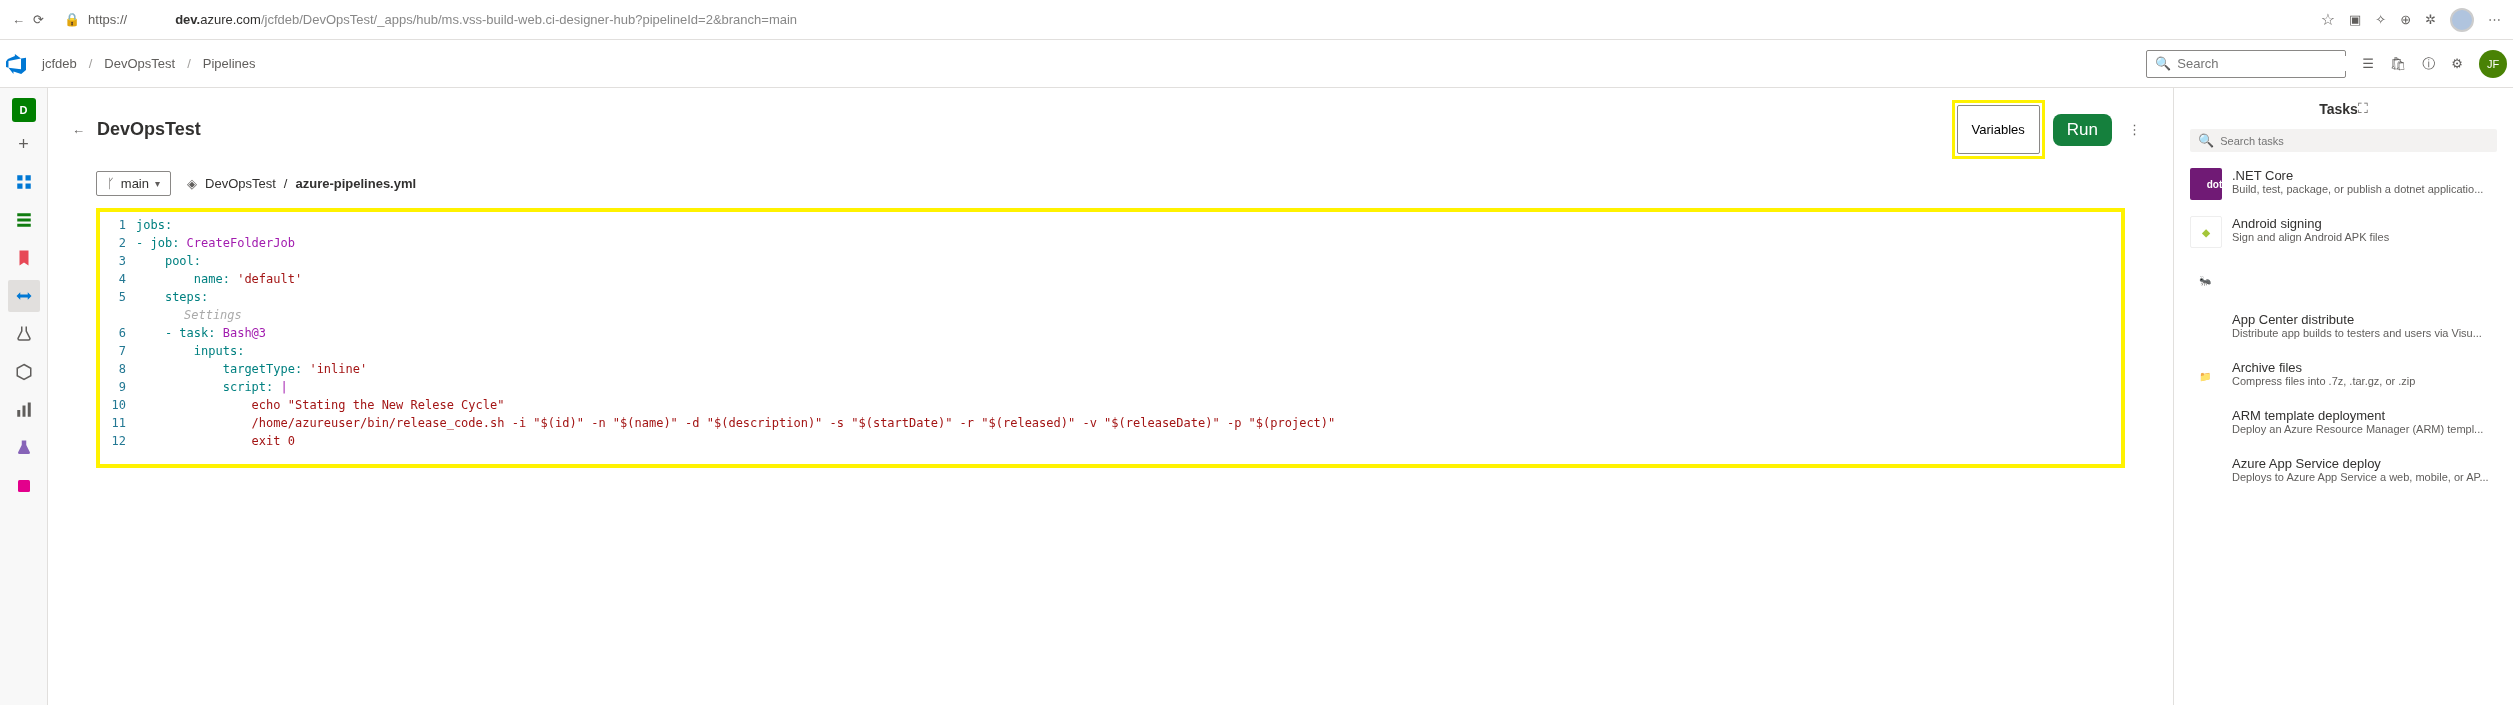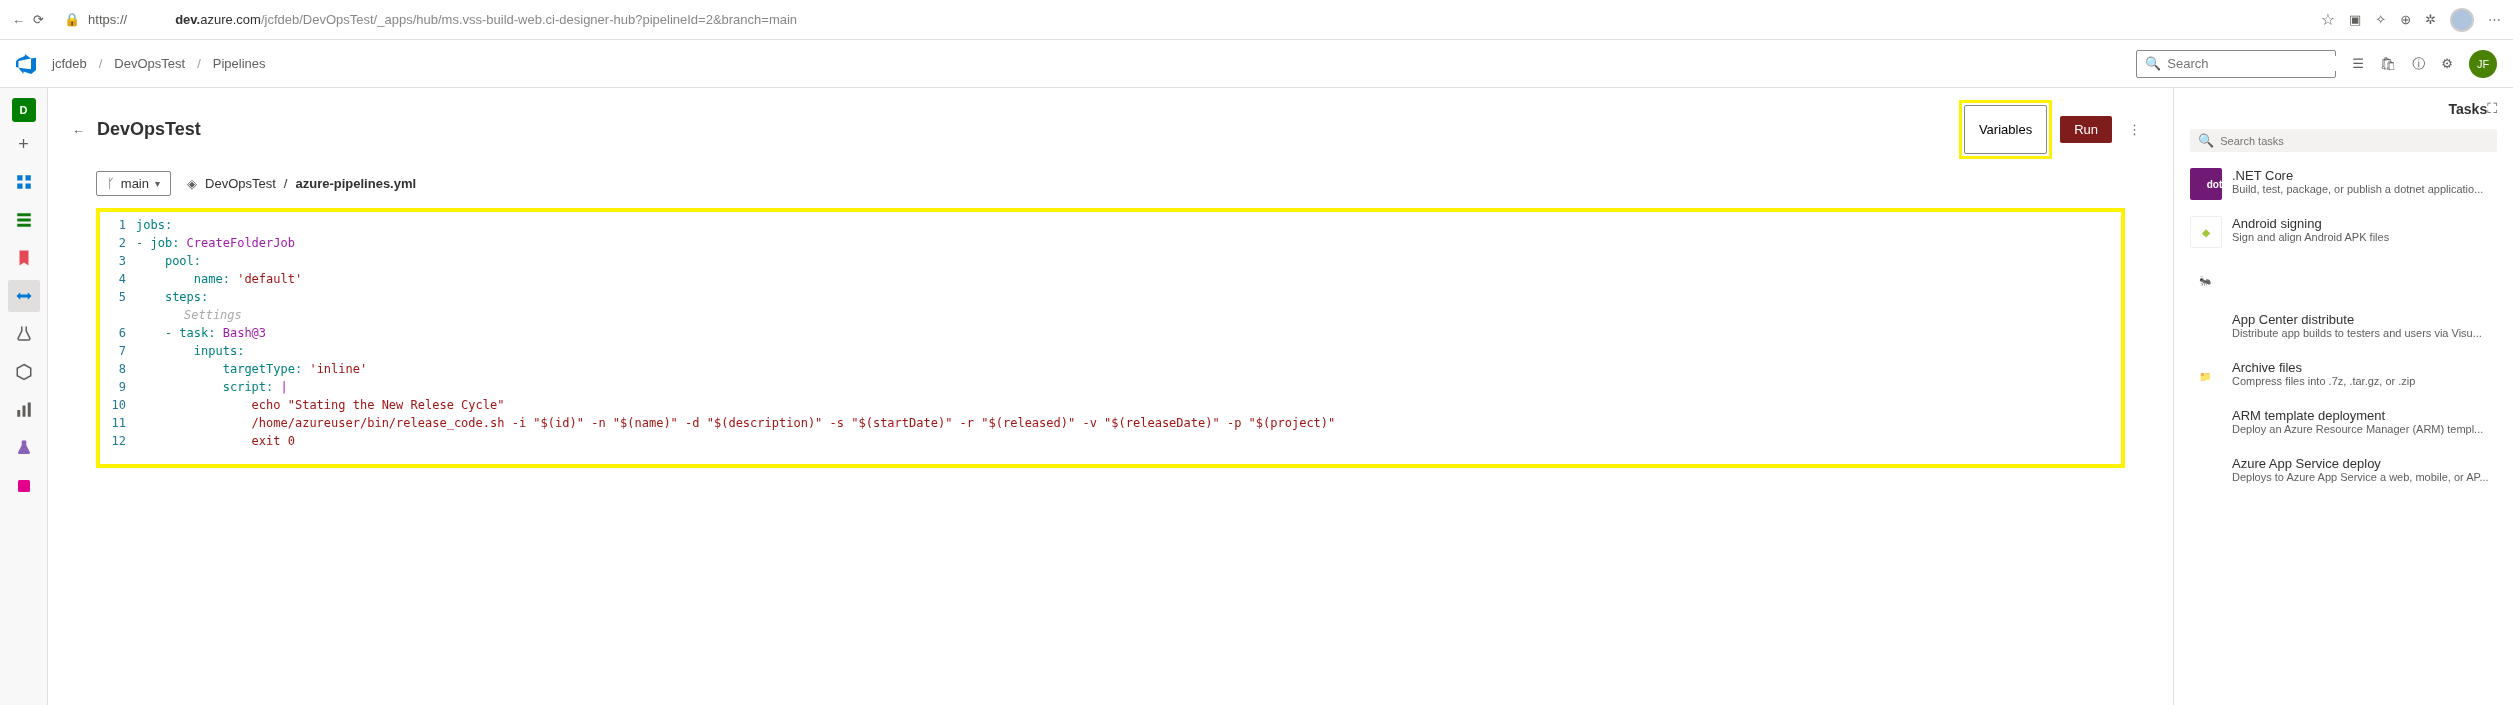--- a/index.html
+++ b/index.html
@@ -12,21 +12,21 @@
     .url-bar { flex: 1; display: flex; align-items: center; gap: 8px; padding: 4px 8px; font-size: 13px; color: #605e5c; }
     .url-bar .lock { color: #888; }
     .url-bar .domain { color: #323130; margin-left: 48px; }
     .url-bar .path { color: #888; }
     .browser-actions { display: flex; gap: 14px; align-items: center; color: #605e5c; }
     .browser-actions span { cursor: pointer; }
     .star { font-size: 16px; }
     .profile-pic { width: 24px; height: 24px; border-radius: 50%; background: #b0c4de; border: 2px solid #ccc; }
 
     
-    .ado-header { height: 48px; display: flex; align-items: center; padding: 0 16px; border-bottom: 1px solid #e1dfdd; gap: 16px; }
+    .ado-header { height: 48px; display: flex; align-items: center; padding: 0 6px; border-bottom: 1px solid #e1dfdd; gap: 16px; }
     .ado-logo { width: 20px; height: 20px; }
     .breadcrumb { display: flex; gap: 12px; align-items: center; font-size: 13px; }
     .breadcrumb a { color: #605e5c; text-decoration: none; }
     .breadcrumb .sep { color: #a19f9d; }
     .spacer { flex: 1; }
     .search-box { width: 200px; height: 28px; border: 1px solid #8a8886; border-radius: 2px; display: flex; align-items: center; padding: 0 8px; gap: 6px; color: #605e5c; }
     .search-box input { border: none; outline: none; flex: 1; font-size: 13px; }
     .header-icons { display: flex; gap: 16px; align-items: center; color: #605e5c; }
     .header-icons span { cursor: pointer; }
     .avatar { width: 28px; height: 28px; border-radius: 50%; background: #498205; color: white; display: flex; align-items: center; justify-content: center; font-size: 11px; }
@@ -44,21 +44,21 @@
     
     .content { flex: 1; display: flex; flex-direction: column; min-width: 0; }
     
     
     .page-header { padding: 12px 24px; display: flex; align-items: center; gap: 12px; }
     .back-arrow { color: #605e5c; cursor: pointer; }
     .page-title { font-size: 18px; font-weight: 600; }
     .header-actions { display: flex; gap: 8px; align-items: center; }
     .btn-variables { padding: 16px 14px; background: #fff; border: 1px solid #8a8886; border-radius: 2px; cursor: pointer; font-size: 13px; }
     .highlight-box { border: 3px solid #fff200; padding: 2px; }
-    .btn-run { padding: 6px 14px; background: #7f1d1d; color: white; border: none; border-radius: 2px; cursor: pointer; font-size: 13px; }
+    .btn-run { padding: 6px 14px; background: #15803d; color: white; border: none; border-radius: 8px; cursor: pointer; font-size: 17px; }
     .more-btn { padding: 4px 8px; color: #605e5c; cursor: pointer; }
 
     
     .subheader { padding: 0 24px 12px 48px; display: flex; align-items: center; gap: 16px; }
     .branch-selector { display: flex; align-items: center; gap: 6px; border: 1px solid #8a8886; border-radius: 2px; padding: 4px 10px; cursor: pointer; font-size: 13px; }
     .branch-icon { color: #605e5c; }
     .chevron { font-size: 10px; color: #605e5c; }
     .file-path { display: flex; align-items: center; gap: 8px; font-size: 13px; }
     .file-path .repo-icon { color: #605e5c; }
     .file-path .filename { font-weight: 600; }
@@ -72,21 +72,21 @@
     .code-lines { flex: 1; }
     .code-line { height: 18px; white-space: pre; }
     .code-line.settings-hint { color: #aaa; font-style: italic; padding-left: 48px; }
     .yaml-key { color: #008080; }
     .yaml-str { color: #a31515; }
     .yaml-dash { color: #008080; }
     .yaml-plain { color: #a21caf; }
 
     
     .tasks-panel { width: 340px; border-left: 1px solid #e1dfdd; display: flex; flex-direction: column; }
-    .tasks-header { padding: 12px 16px; display: flex; align-items: center; justify-content: flex-end; }
+    .tasks-header { padding: 12px 16px; display: flex; align-items: center; justify-content: center; }
     .tasks-header h3 { font-size: 14px; font-weight: 600; }
     .fullscreen-icon { color: #605e5c; cursor: pointer; font-size: 14px; }
     .task-search { margin: 0 16px 8px 16px; display: flex; align-items: center; gap: 6px; background: #f3f2f1; border-radius: 2px; padding: 4px 8px; color: #605e5c; }
     .task-search input { border: none; background: transparent; outline: none; flex: 1; font-size: 11px; }
     .task-list { flex: 1; overflow-y: auto; }
     .task-item { display: flex; gap: 10px; padding: 8px 16px; cursor: pointer; }
     .task-icon { width: 32px; height: 32px; border-radius: 2px; flex-shrink: 0; display: flex; align-items: center; justify-content: center; font-size: 10px; color: white; font-weight: bold; }
     .task-info { min-width: 0; flex: 1; }
     .task-name { font-size: 13px; color: #323130; }
     .task-desc { font-size: 11px; color: #605e5c; white-space: nowrap; overflow: hidden; text-overflow: ellipsis; }

